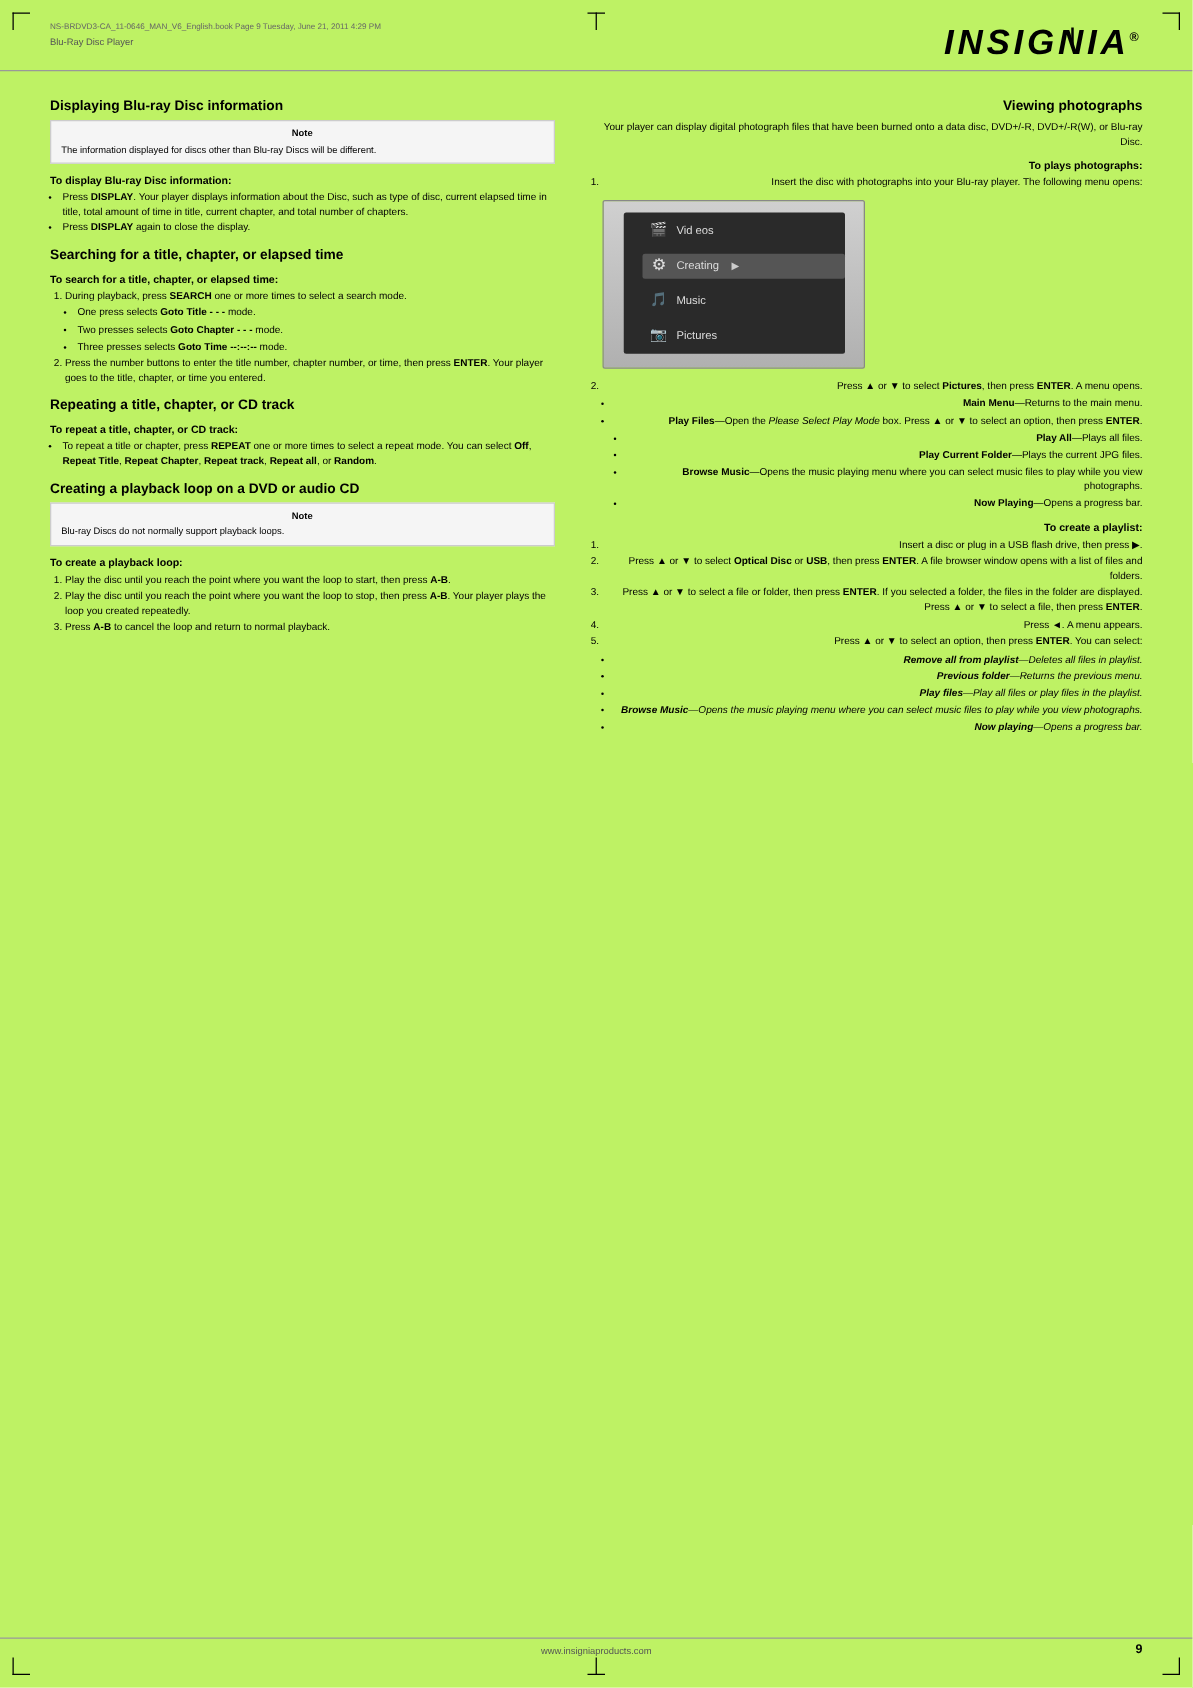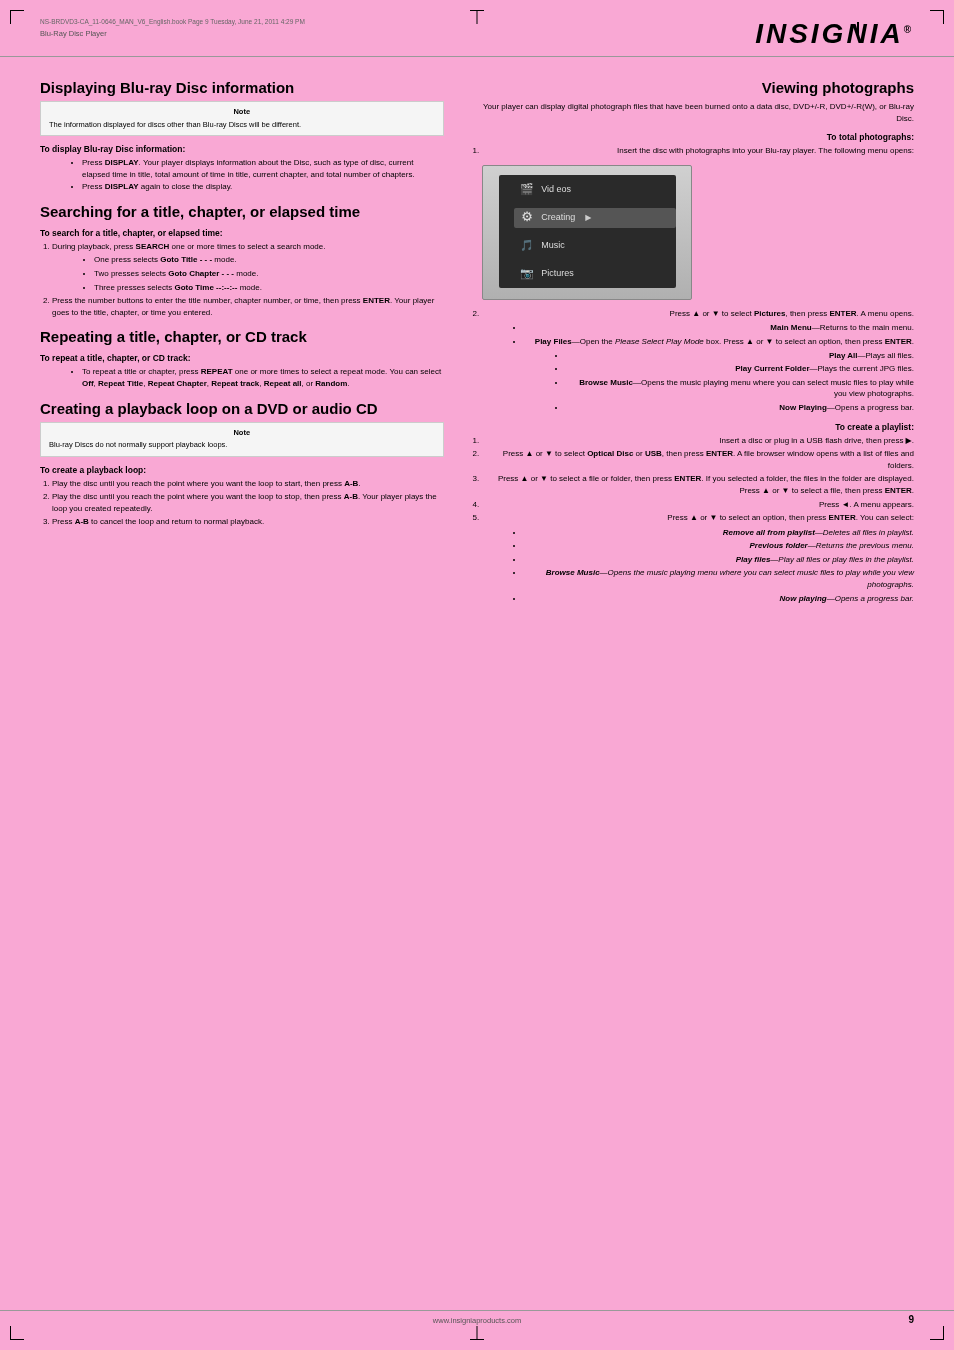--- a/index.html
+++ b/index.html
@@ -8,21 +8,21 @@
       font-family: Arial, Helvetica, sans-serif;
       font-size: 8.5px;
       color: #000000;
       width: 954px;
       min-height: 1350px;
       position: relative;
     }
     .page-container {
       width: 954px;
       min-height: 1350px;
-      background: #f9a8d4;
+      background: #bef264;
       position: relative;
       padding: 0;
     }
     
     .header {
       display: flex;
       justify-content: space-between;
       align-items: flex-start;
       padding: 18px 40px 6px 40px;
       border-bottom: 1px solid #999;
@@ -132,21 +132,21 @@
       width: 48%;
       padding-right: 16px;
     }
     .col-right {
       width: 52%;
       padding-left: 10px;
       border-left: none;
       text-align: right;
     }
     h2 {
-      font-size: 15px;
+      font-size: 11px;
       font-weight: bold;
       margin-bottom: 5px;
       margin-top: 10px;
     }
     h3 {
       font-size: 8.5px;
       font-weight: bold;
       margin-bottom: 3px;
       margin-top: 8px;
     }
@@ -172,21 +172,20 @@
     }
     ul {
       padding-left: 10px;
       margin: 2px 0;
     }
     ul li {
       font-size: 8px;
       line-height: 1.45;
       margin-bottom: 1px;
       list-style-type: disc;
-      margin-left: 32px;
     }
     ul li ul {
       padding-left: 10px;
       margin-top: 1px;
     }
     ul li ul li {
       list-style-type: disc;
       font-size: 8px;
     }
     ol {
@@ -377,21 +376,21 @@
       </ol>
 
     </div>
 
     <div class="col-right">
 
       <h2>Viewing photographs</h2>
 
       <p>Your player can display digital photograph files that have been burned onto a data disc, DVD+/-R, DVD+/-R(W), or Blu-ray Disc.</p>
 
-      <h3>To total photographs:</h3>
+      <h3>To plays photographs:</h3>
 
       <ol>
         <li>Insert the disc with photographs into your Blu-ray player. The following menu opens:
 
           
           <div class="menu-image">
             <div class="menu-image-inner">
               <div class="menu-item-row">
                 <span class="menu-icon">🎬</span>
                 <span style="font-size:9px;color:#ddd;">Vid eos</span>

